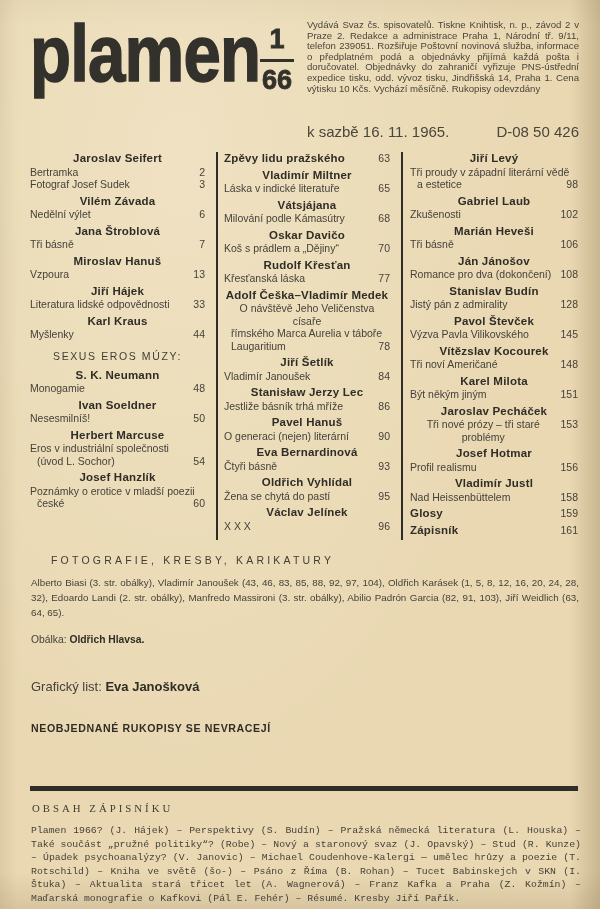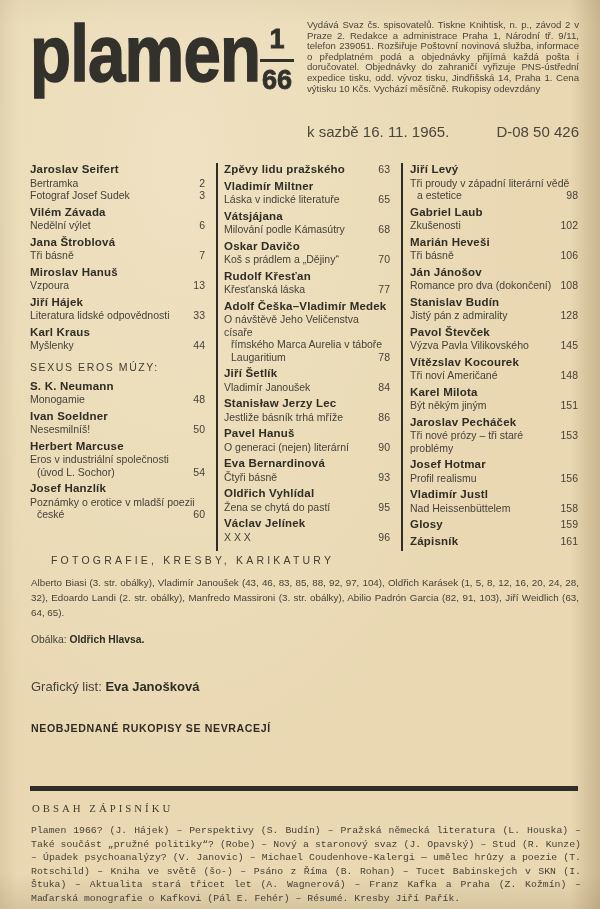--- a/index.html
+++ b/index.html
@@ -28,21 +28,21 @@
     transform:scaleX(0.84);transform-origin:left top;
     -webkit-text-stroke:1.5px #33312b;
     white-space:nowrap;
   }
   .issue{position:absolute;left:259px;top:26px;width:36px;text-align:center;color:#33312b;}
   .issue-num,.issue-year{font-size:27px;font-weight:bold;line-height:27px;-webkit-text-stroke:0.8px #33312b;}
   .issue-bar{height:3px;background:#33312b;margin:6px 1px 5px 1px;}
   .imprint{position:absolute;left:307px;top:20px;width:272px;font-size:9.6px;line-height:10.6px;text-align:justify;color:#4a463c;}
   .imprint-last{position:absolute;left:307px;top:95px;width:272px;font-size:15px;line-height:10.6px;display:flex;justify-content:space-between;color:#4a463c;margin-top:32px;}
   
-  .toc{position:absolute;left:30px;top:163px;width:548px;display:flex;align-items:stretch;}
+  .toc{position:absolute;left:30px;top:152px;width:548px;display:flex;align-items:stretch;text-align:center;}
   .toc-col{box-sizing:border-box;}
   .toc-col-1{width:188px;padding-right:11px;border-right:2px solid var(--rule);}
   .toc-col-2{width:185px;padding-left:6px;padding-right:11px;border-right:2px solid var(--rule);}
   .toc-col-3{width:175px;padding-left:7px;}
   .toc-entry{margin-bottom:4px;}
   .toc-author{font-weight:bold;font-size:11.5px;line-height:13.5px;color:var(--ink-bold);letter-spacing:0.2px;}
   .toc-line{font-size:10.5px;line-height:12.5px;display:flex;justify-content:space-between;}
   .toc-line.cont > span:first-child{padding-left:7px;}
   .page-num{padding-left:4px;white-space:nowrap;}
   .bold-title{font-weight:bold;font-size:11.5px;color:var(--ink-bold);letter-spacing:0.2px;}

